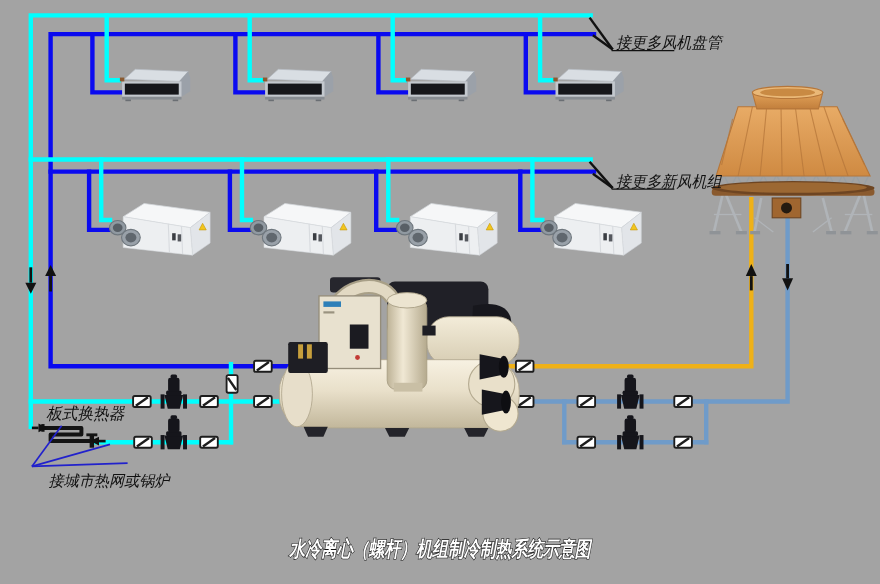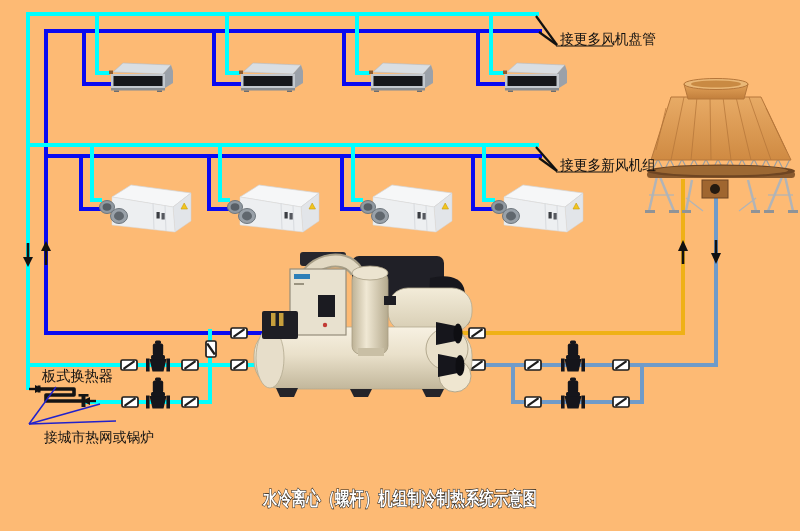--- a/index.html
+++ b/index.html
@@ -1,18 +1,19 @@
 <!DOCTYPE html>
 <html><head>
 <meta charset="utf-8">
 <style>
   html,body{margin:0;padding:0;background:#ffffff;}
   .stage{
-    position:relative;width:800px;height:531px;background:#fdba74;overflow:hidden;
+    position:relative;width:800px;height:531px;background:#a3a3a3;overflow:hidden;
     font-family:"Liberation Sans", sans-serif;
+    font-style:italic;
   }
   svg text{font-family:"Liberation Sans", sans-serif;}
 </style>
 </head>
 <body>
 
 <div class="stage">
 <svg width="800" height="531" viewBox="0 0 800 531">
   <defs>
     <linearGradient id="gv1" x1="0" y1="0" x2="0" y2="1">

